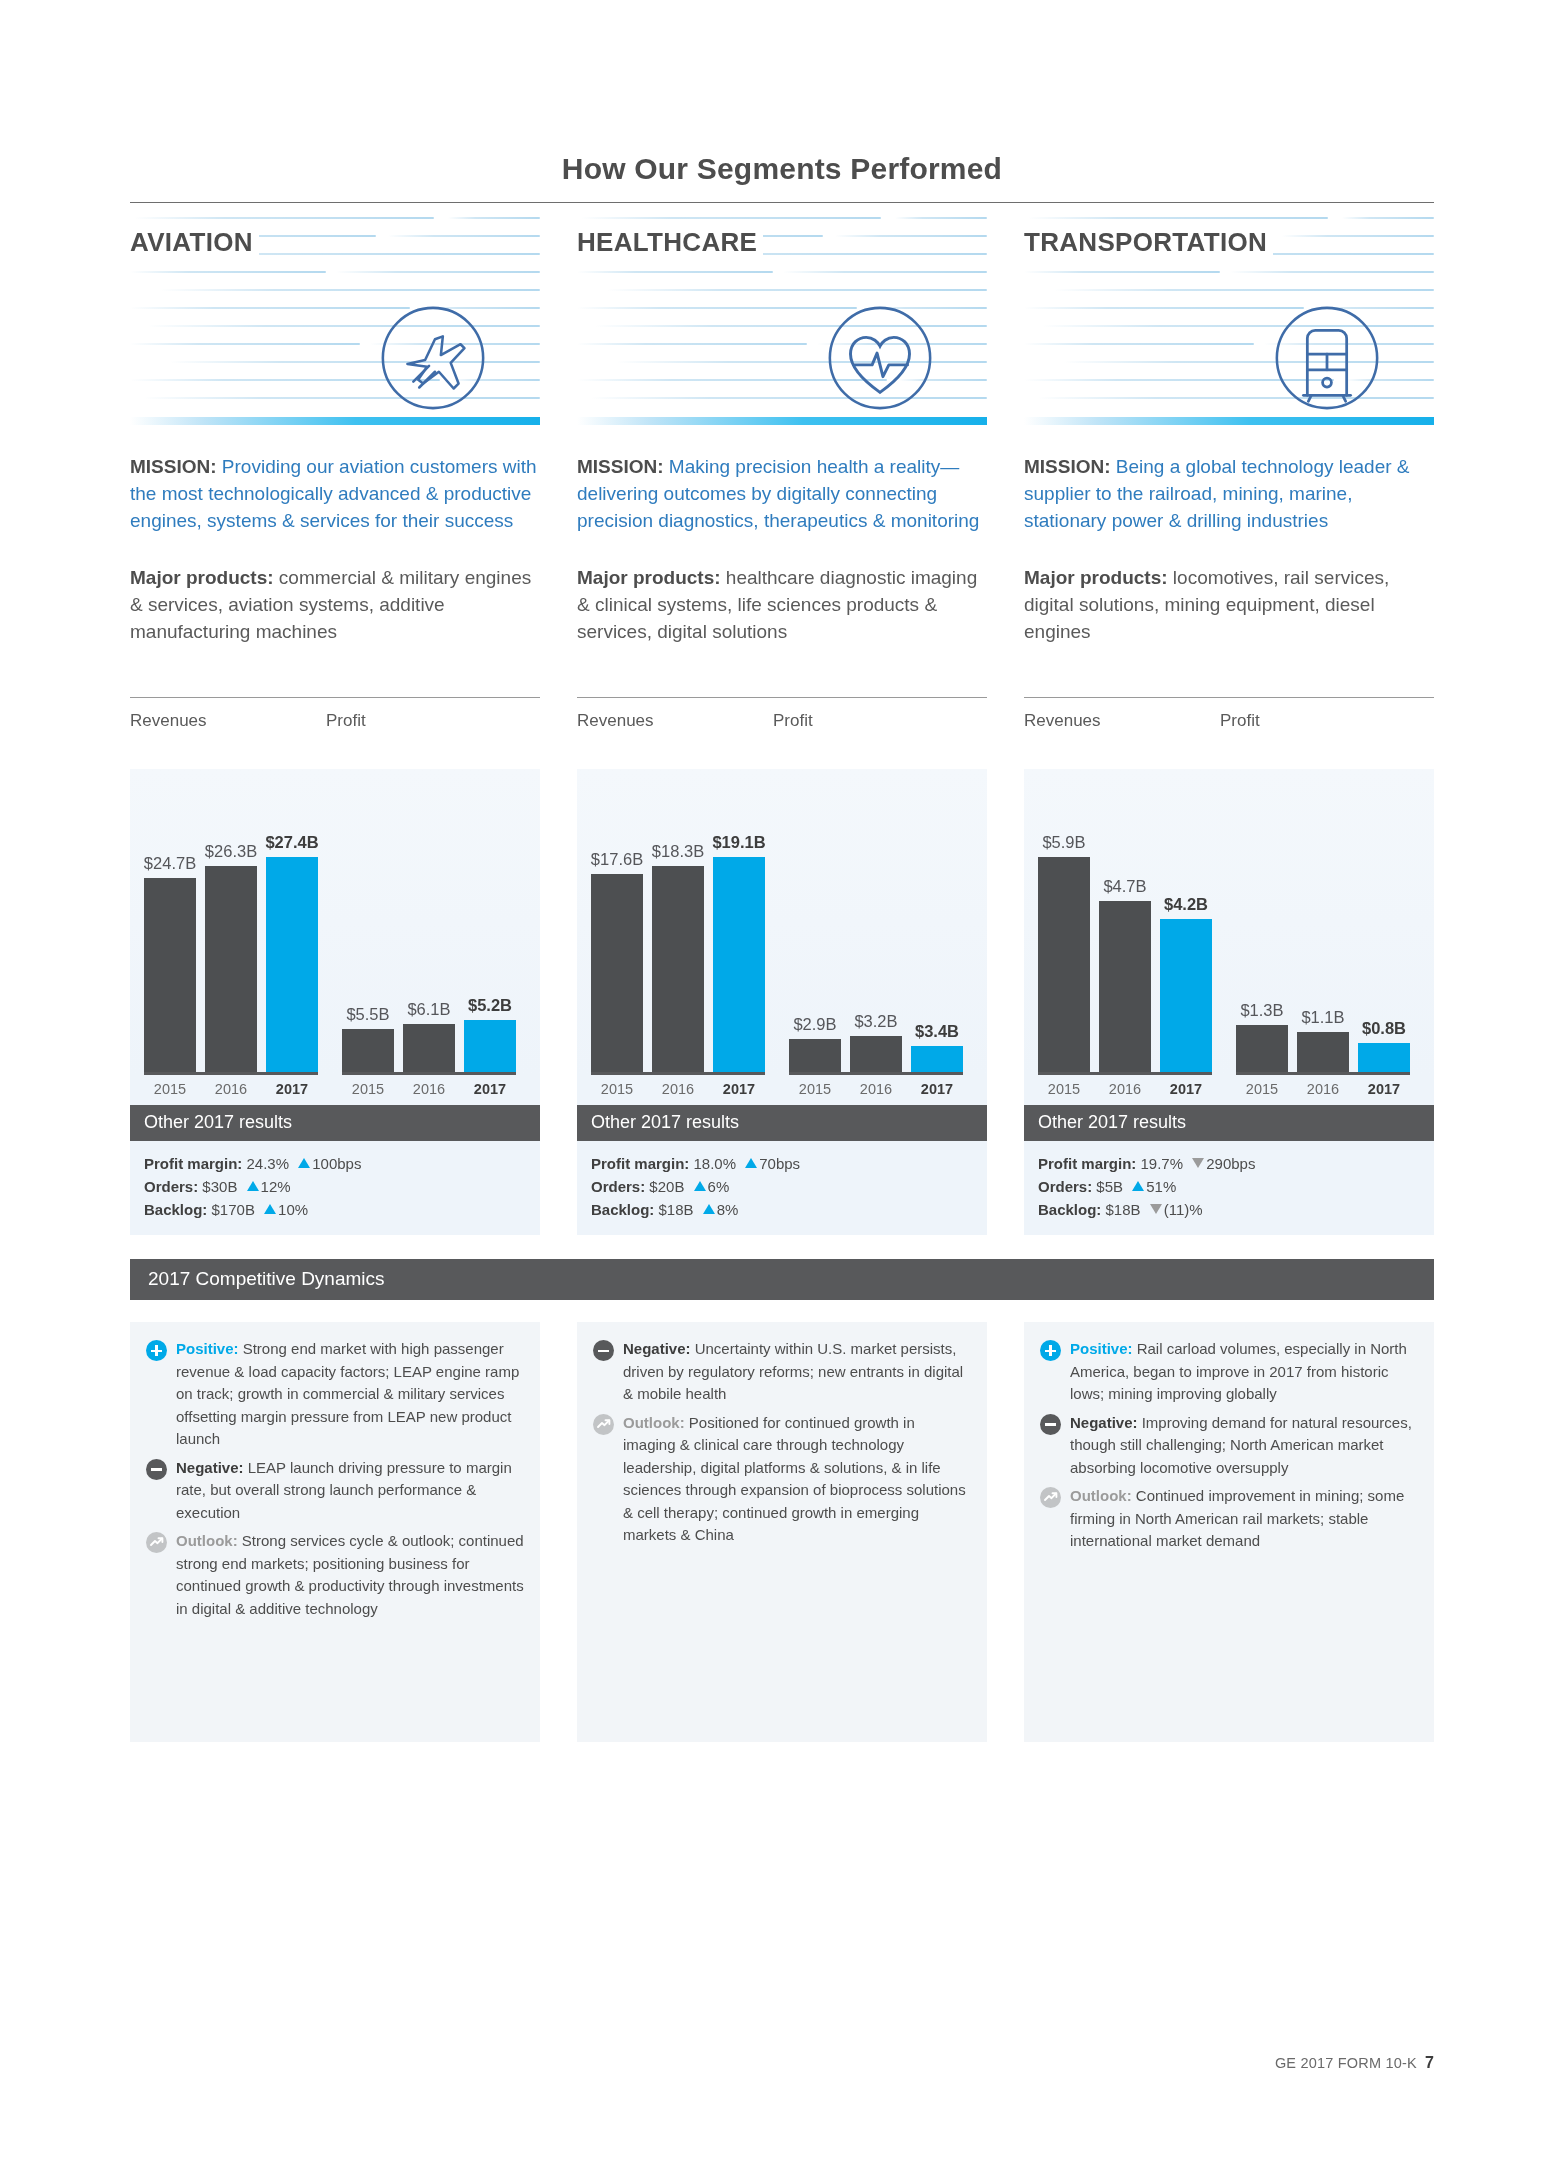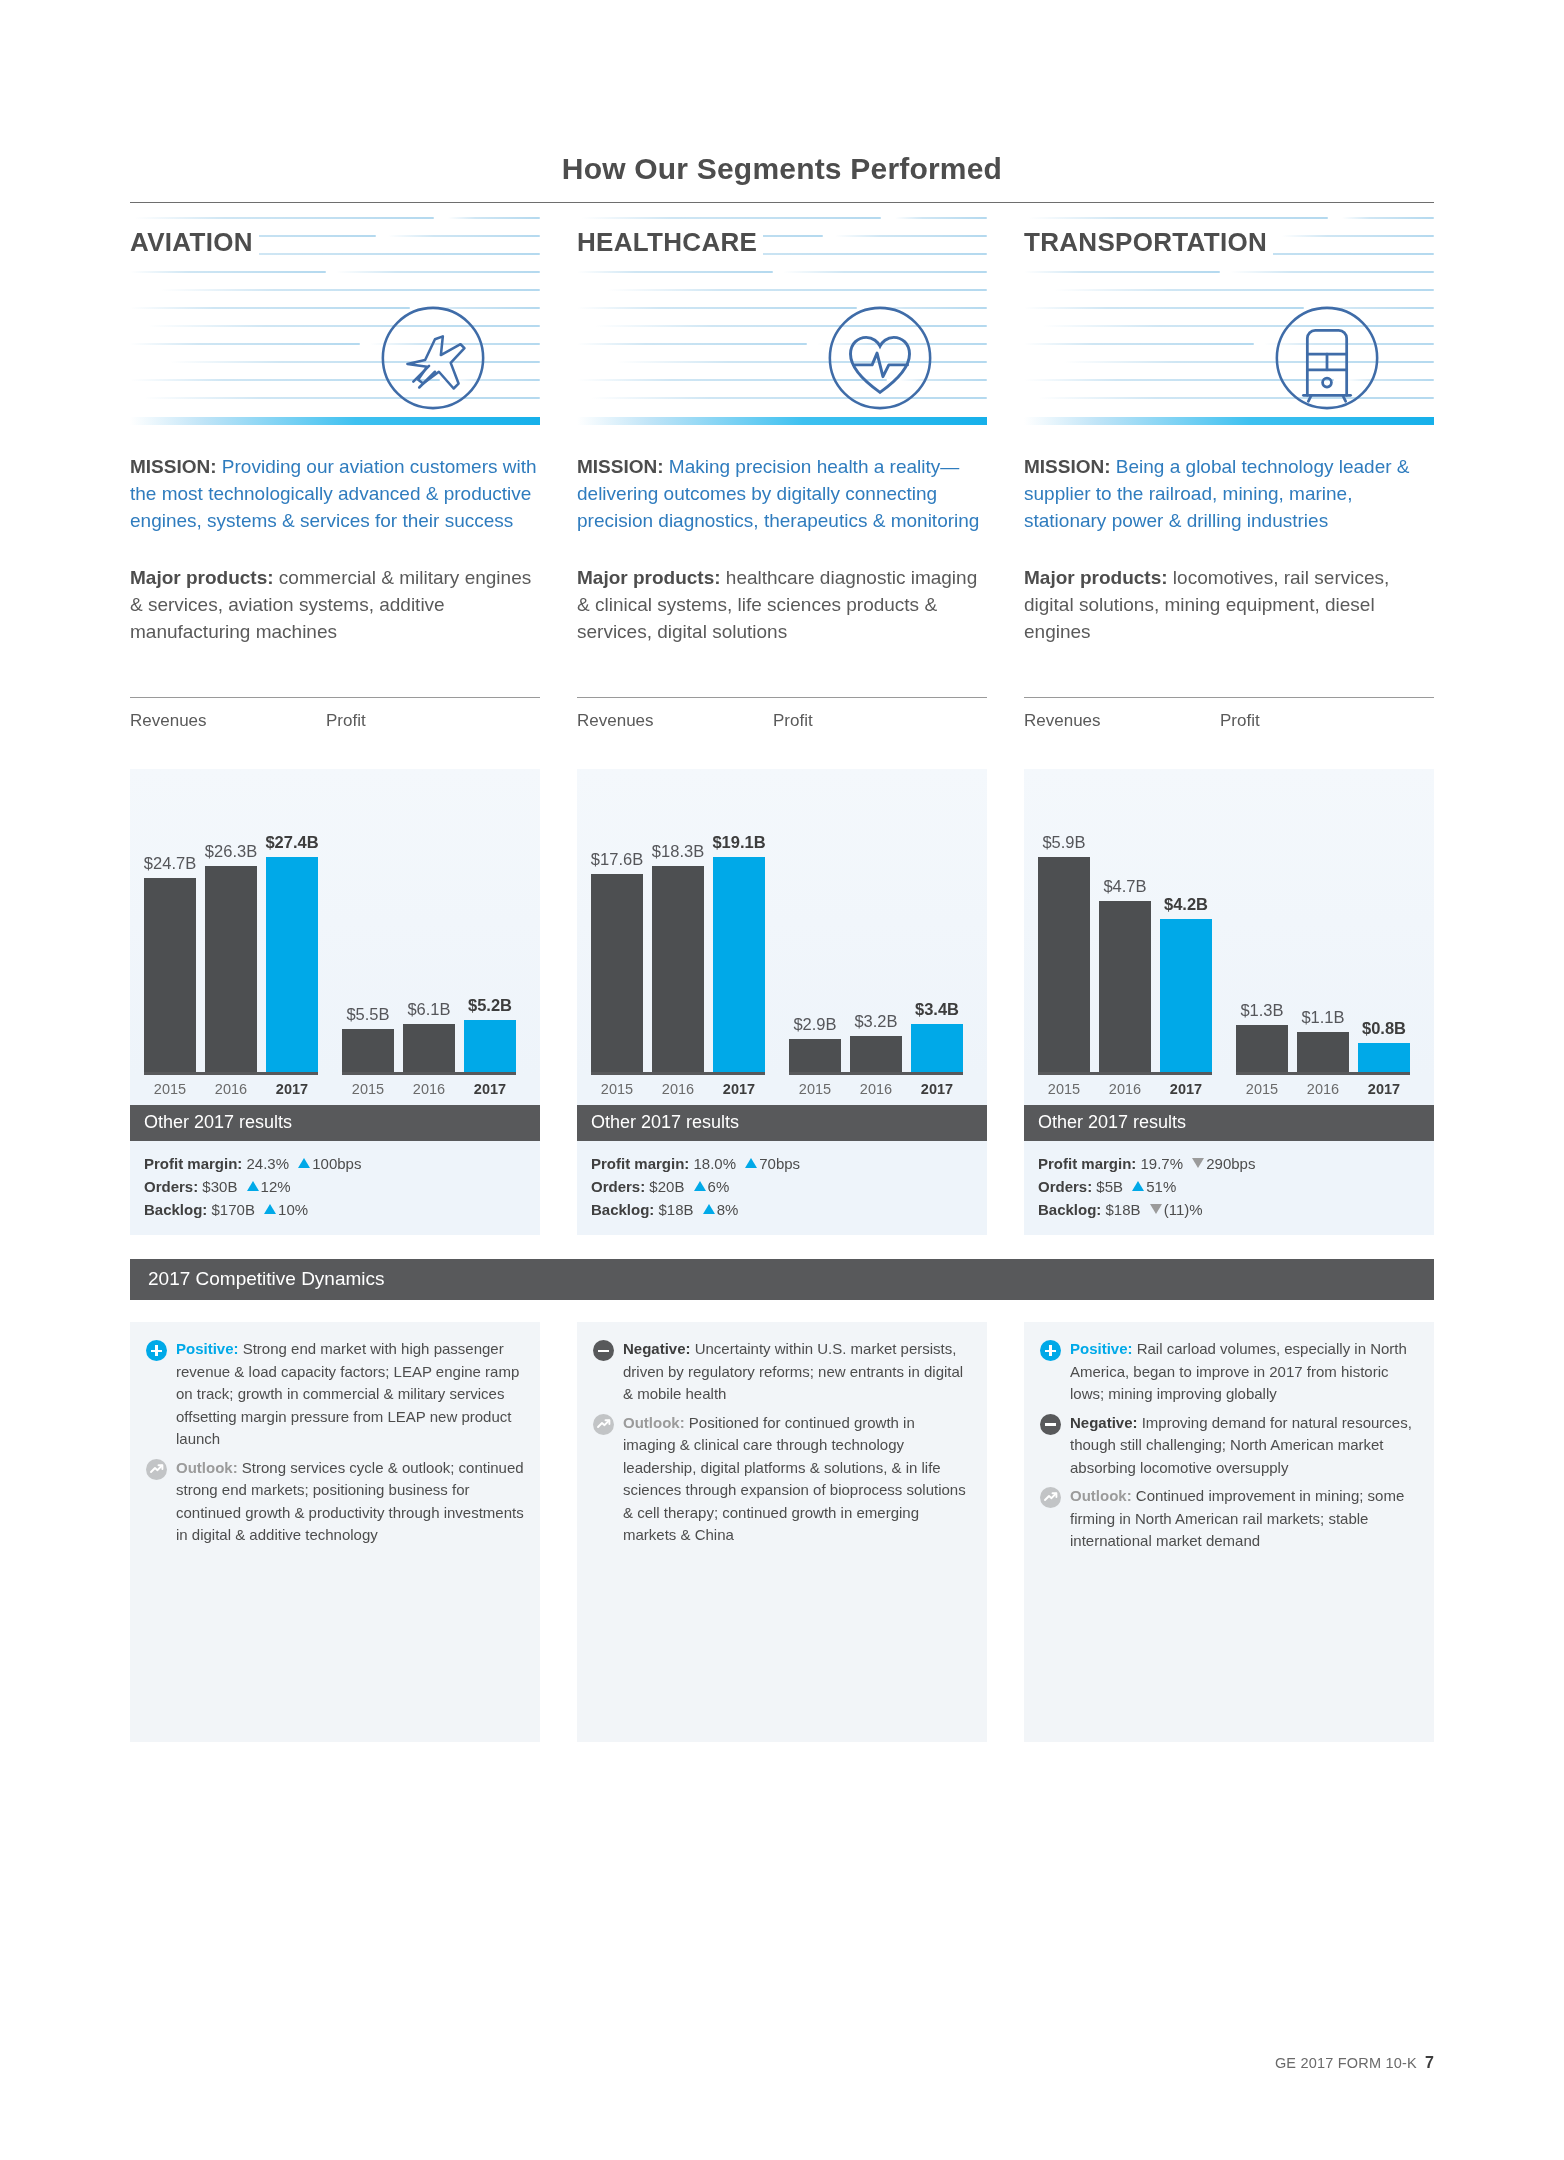--- a/index.html
+++ b/index.html
@@ -394,21 +394,21 @@
               <span class="vlabel">$19.1B</span>
             </div>
             </div>
         <div class="grp g2">
               <div class="bar" style="height:33px">
               <span class="vlabel">$2.9B</span>
             </div>
               <div class="bar" style="height:36px">
               <span class="vlabel">$3.2B</span>
             </div>
-              <div class="bar hl" style="height:48px">
+              <div class="bar hl" style="height:26px">
               <span class="vlabel">$3.4B</span>
             </div>
             </div>
       </div>
     </div>
     <div class="years">
       <span class="" style="left:14px">2015</span>
           <span class="" style="left:75px">2016</span>
           <span class="cur" style="left:136px">2017</span>
           <span class="" style="left:212px">2015</span>
@@ -521,20 +521,24 @@
     </div>
 
   <div class="cd-bar" style="margin-top:24px">2017 Competitive Dynamics</div>
   <div class="cd-grid" id="cdgrid">
       <div class="cd-col">
         <div class="cd-item">
               <span class="cd-ico pos"></span>
               <span><span class="cd-lbl pos">Positive:</span> Strong end market with high passenger revenue &amp; load capacity factors; LEAP engine ramp on track; growth in commercial &amp; military services offsetting margin pressure from LEAP new product launch</span>
             </div>
         <div class="cd-item">
+              <span class="cd-ico neg"></span>
+              <span><span class="cd-lbl neg">Negative:</span> LEAP launch driving pressure to margin rate, but overall strong launch performance &amp; execution</span>
+            </div>
+        <div class="cd-item">
               <span class="cd-ico out">
             <svg viewBox="0 0 15 15" width="15" height="15" xmlns="http://www.w3.org/2000/svg">
       <path d="M2 10 L6 6 L8.5 8.2 L13 3.5" fill="none" stroke="#fff" stroke-width="1.9" stroke-linecap="round" stroke-linejoin="round"></path>
       <path d="M9.5 3.2 H13.4 V7" fill="none" stroke="#fff" stroke-width="1.9" stroke-linecap="round" stroke-linejoin="round"></path>
     </svg>
           </span>
               <span><span class="cd-lbl out">Outlook:</span> Strong services cycle &amp; outlook; continued strong end markets; positioning business for continued growth &amp; productivity through investments in digital &amp; additive technology</span>
             </div>
       </div>
       <div></div>

